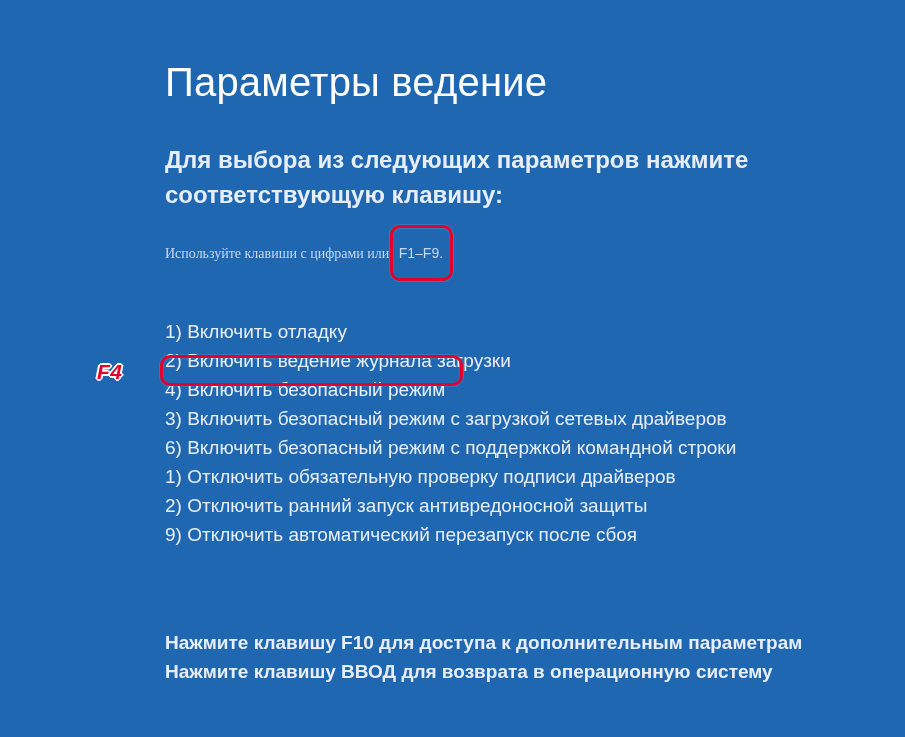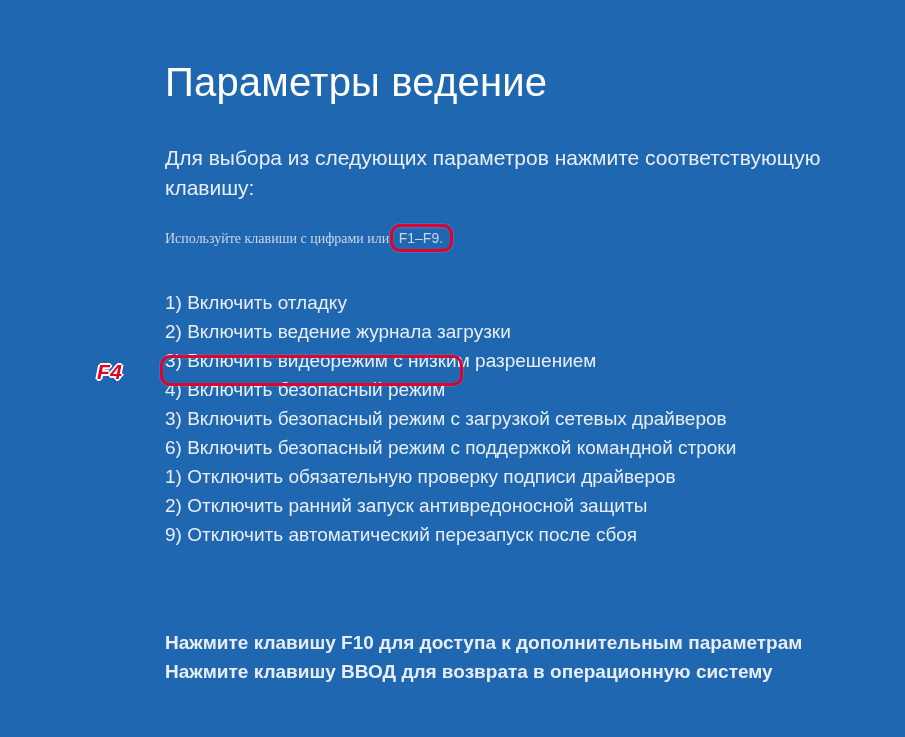--- a/index.html
+++ b/index.html
@@ -19,42 +19,42 @@
     .container {
       padding: 60px 0 0 165px;
     }
     .title {
       font-size: 40px;
       font-weight: 300;
       margin-bottom: 38px;
       letter-spacing: 0.2px;
     }
     .subtitle {
-      font-size: 21px;
-      font-weight: 400;
+      font-size: 24px;
+      font-weight: 700;
       line-height: 1.45;
-      margin-bottom: 24px;
+      margin-bottom: 16px;
       color: #e8eef7;
     }
     .hint {
       font-size: 14px;
       font-weight: 300;
       color: #c9d7e9;
       margin-bottom: 40px;
       position: relative;
       display: inline-block;
     }
     .hint-prefix {
       display: inline;
       font-family: Liberation Serif, serif;
     }
     .hint-keys {
       display: inline-block;
       position: relative;
-      padding: 2px 6px;
+      padding: 16px 6px;
     }
     .options {
       margin-bottom: 80px;
     }
     .option {
       font-size: 19px;
       font-weight: 300;
       line-height: 1.53;
       color: #e8eef7;
       display: inline-block;
@@ -118,21 +118,20 @@
 
   <div class="subtitle">Для выбора из следующих параметров нажмите соответствующую клавишу:</div>
 
   <div class="hint">
     <span class="hint-prefix">Используйте клавиши с цифрами или </span><span class="hint-keys"><span>F1–F9.</span><span class="highlight-box highlight-keys"></span></span>
   </div>
 
   <div class="options">
     <div class="option-line"><span class="option">1) Включить отладку</span></div>
     <div class="option-line"><span class="option">2) Включить ведение журнала загрузки</span></div>
-    <div class="option-line"><span class="option">3) Включить видеорежим с низким разрешением</span></div>
     <div class="option-line"><span class="option">4) Включить безопасный режим</span></div>
     <div class="option-line"><span class="option">3) Включить безопасный режим с загрузкой сетевых драйверов</span></div>
     <div class="option-line"><span class="option">6) Включить безопасный режим с поддержкой командной строки</span></div>
     <div class="option-line"><span class="option">1) Отключить обязательную проверку подписи драйверов</span></div>
     <div class="option-line"><span class="option">2) Отключить ранний запуск антивредоносной защиты</span></div>
     <div class="option-line"><span class="option">9) Отключить автоматический перезапуск после сбоя</span></div>
   </div>
 
   <div class="footer">
     <div>Нажмите клавишу F10 для доступа к дополнительным параметрам</div>

